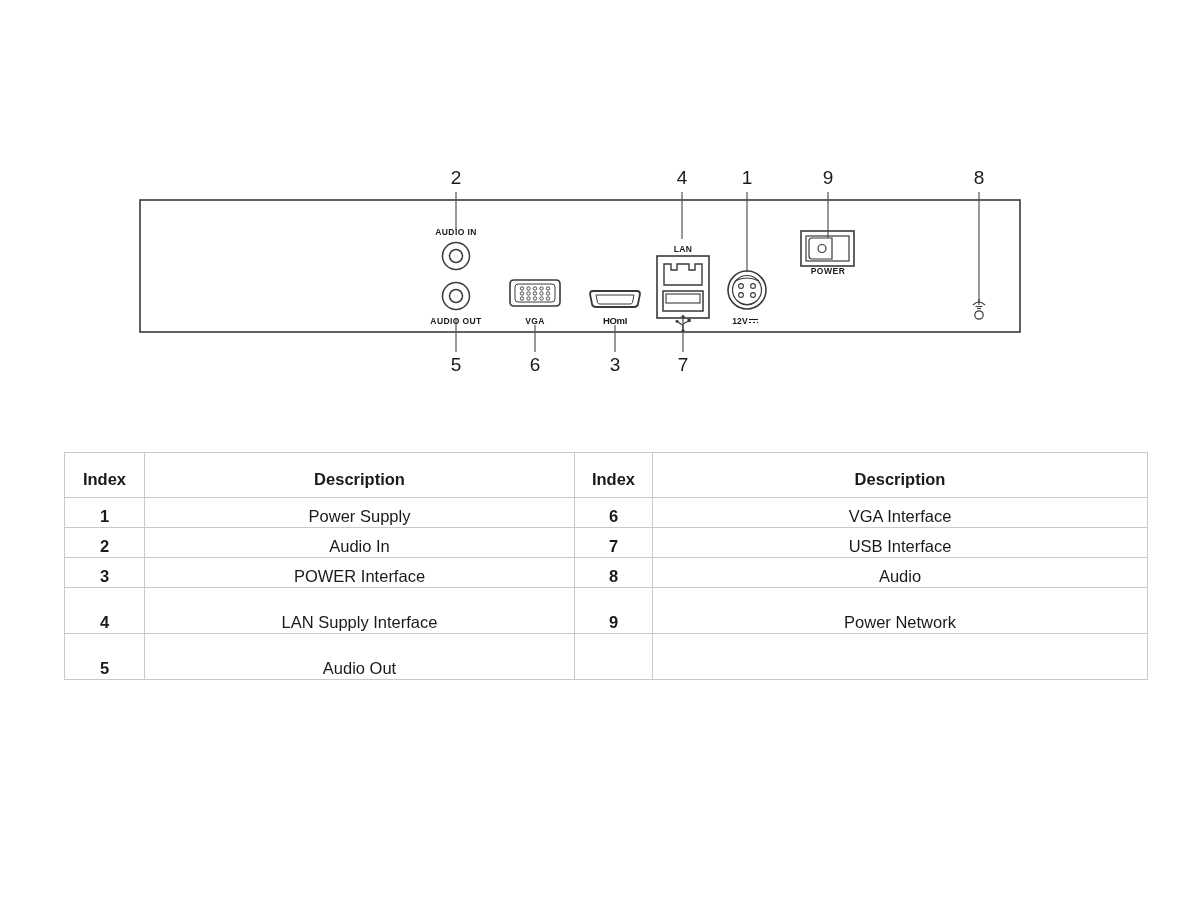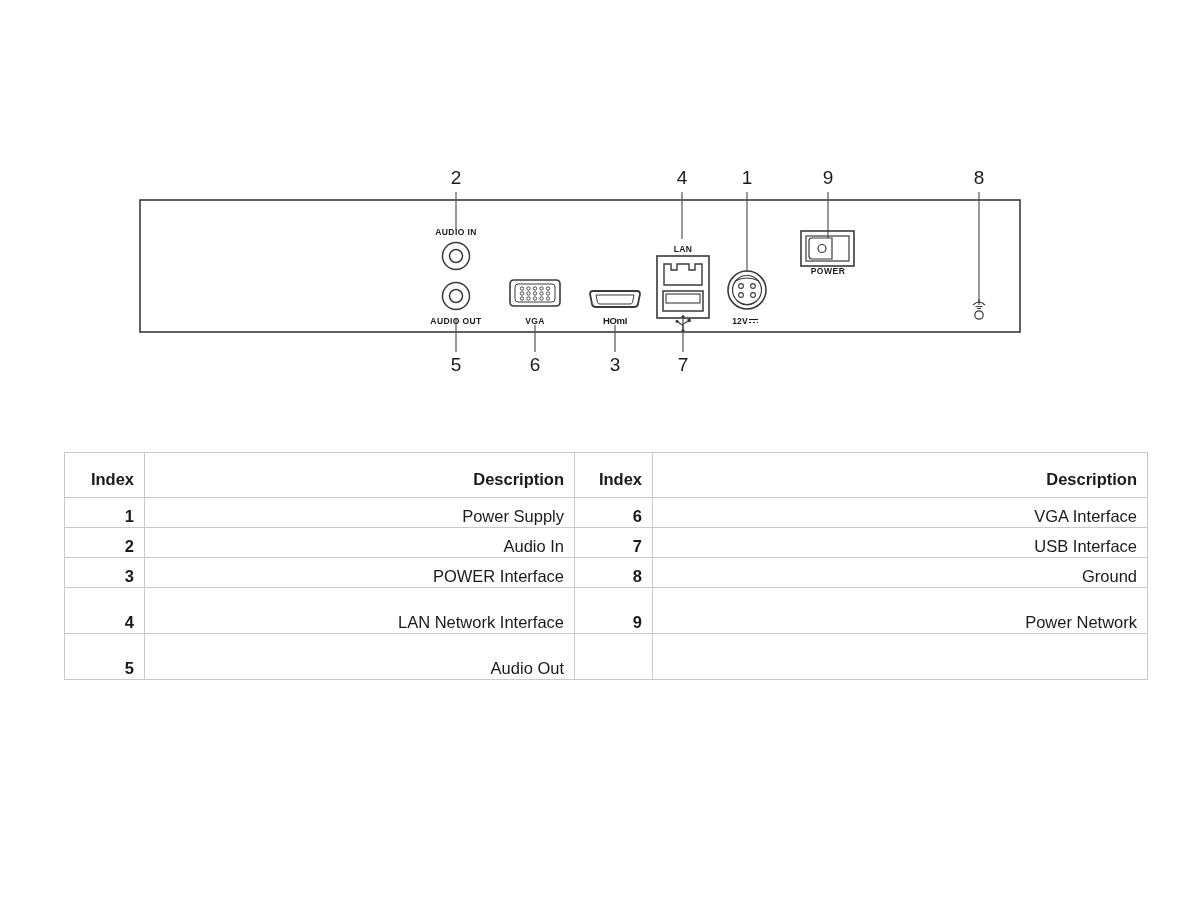--- a/index.html
+++ b/index.html
@@ -36,21 +36,21 @@
     width: 1084px;
     border-collapse: collapse;
     table-layout: fixed;
   }
   #legend-table td, #legend-table th {
     border: 1px solid #c9c9c9;
     padding: 0 10px;
     vertical-align: bottom;
     font-size: 16.5px;
     line-height: 1.2;
-    text-align: right;
+    text-align: center;
   }
   #legend-table th {
     font-weight: bold;
     font-size: 16.5px;
     padding-bottom: 7px;
     padding-top: 7px;
     vertical-align: bottom;
   }
   .col-index {
     width: 80px;
@@ -241,25 +241,25 @@
     <tr class="row-h-sm">
       <td class="cell-index">2</td>
       <td class="cell-desc">Audio In</td>
       <td class="cell-index">7</td>
       <td class="cell-desc">USB Interface</td>
     </tr>
     <tr class="row-h-sm">
       <td class="cell-index">3</td>
       <td class="cell-desc">POWER Interface</td>
       <td class="cell-index">8</td>
-      <td class="cell-desc">Ground</td>
+      <td class="cell-desc">Audio</td>
     </tr>
     <tr class="row-h-lg">
       <td class="cell-index">4</td>
-      <td class="cell-desc">LAN Network Interface</td>
+      <td class="cell-desc">LAN Supply Interface</td>
       <td class="cell-index">9</td>
       <td class="cell-desc">Power Network</td>
     </tr>
     <tr class="row-h-lg">
       <td class="cell-index">5</td>
       <td class="cell-desc">Audio Out</td>
       <td class="cell-index"></td>
       <td class="cell-desc"></td>
     </tr>
   </tbody>

